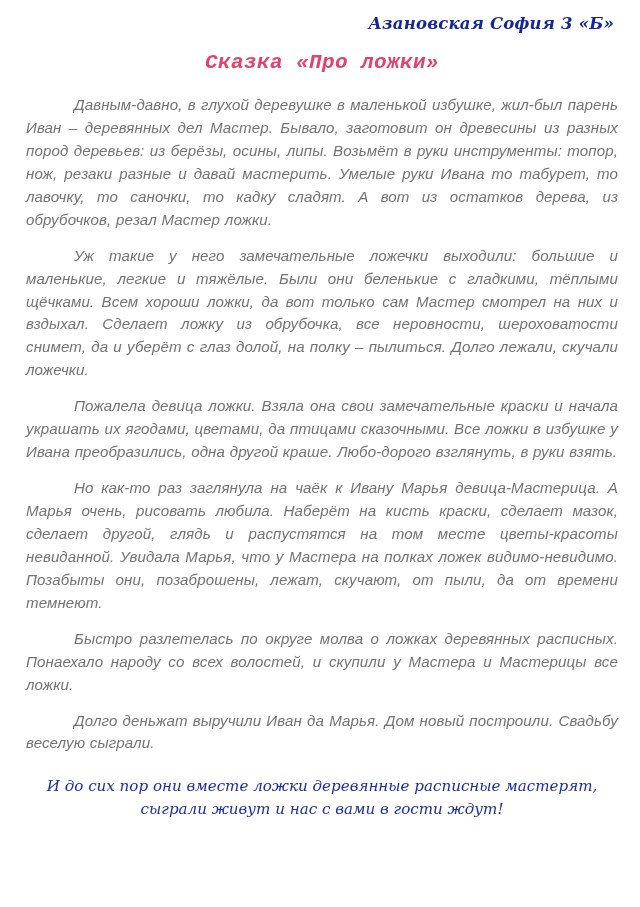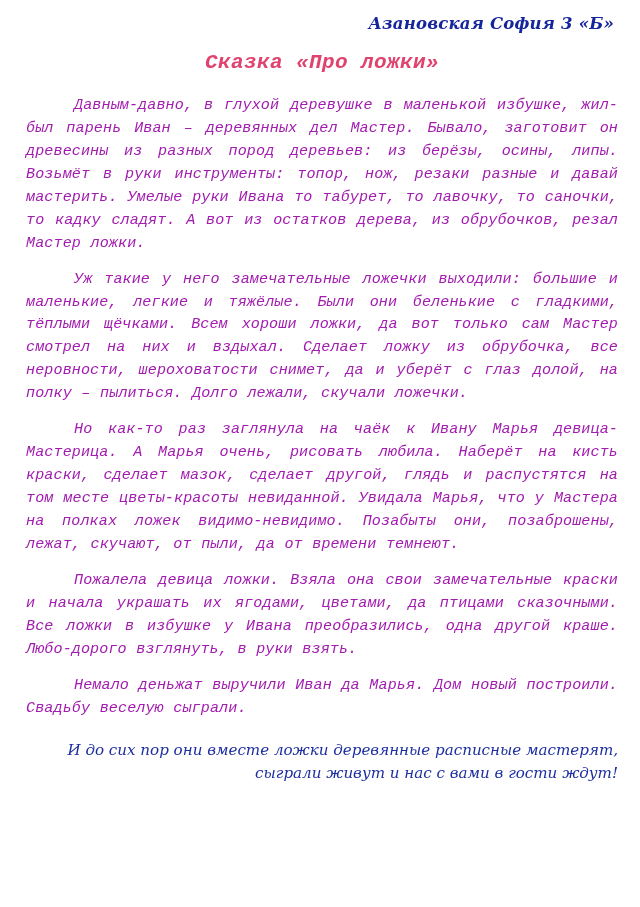--- a/index.html
+++ b/index.html
@@ -40,31 +40,31 @@
     font-weight: bold;
     font-size: 21px;
     color: #e0436d;
     letter-spacing: 0.4px;
     margin: 8px 0 20px 0;
   }
   .body-text p {
     margin: 0 0 13px 0;
     text-indent: 48px;
     text-align: justify;
-    font-family: Liberation Mono, monospace;
+    font-family: Liberation Sans, sans-serif;
     font-style: italic;
     font-size: 15.1px;
     line-height: 1.52;
-    color: #a21caf;
+    color: #737373;
     letter-spacing: 0.1px;
     word-spacing: 0.4px;
   }
   .closing {
     margin-top: 20px;
-    text-align: right;
+    text-align: center;
     font-family: "DejaVu Serif", serif;
     font-style: italic;
     font-size: 15.1px;
     line-height: 1.52;
     color: #1c2ea0;
   }
   .closing div {
     text-indent: 0;
   }
   .paper-edge {
@@ -79,23 +79,24 @@
 
 <div class="page">
 
   <div class="header-line">Азановская София 3 «Б»</div>
 
   <div class="title">Сказка «Про ложки»</div>
 
   <div class="body-text">
     <p>Давным-давно, в глухой деревушке в маленькой избушке, жил-был парень Иван – деревянных дел Мастер. Бывало, заготовит он древесины из разных пород деревьев: из берёзы, осины, липы. Возьмёт в руки инструменты: топор, нож, резаки разные и давай мастерить. Умелые руки Ивана то табурет, то лавочку, то саночки, то кадку сладят. А вот из остатков дерева, из обрубочков, резал Мастер ложки.</p>
     <p>Уж такие у него замечательные ложечки выходили: большие и маленькие, легкие и тяжёлые. Были они беленькие с гладкими, тёплыми щёчками. Всем хороши ложки, да вот только сам Мастер смотрел на них и вздыхал. Сделает ложку из обрубочка, все неровности, шероховатости снимет, да и уберёт с глаз долой, на полку – пылиться. Долго лежали, скучали ложечки.</p>
+    <p>Пожалела девица ложки. Взяла она свои замечательные краски и начала украшать их ягодами, цветами, да птицами сказочными. Все ложки в избушке у Ивана преобразились, одна другой краше. Любо-дорого взглянуть, в руки взять.</p>
     <p>Но как-то раз заглянула на чаёк к Ивану Марья девица-Мастерица. А Марья очень, рисовать любила. Наберёт на кисть краски, сделает мазок, сделает другой, глядь и распустятся на том месте цветы-красоты невиданной. Увидала Марья, что у Мастера на полках ложек видимо-невидимо. Позабыты они, позаброшены, лежат, скучают, от пыли, да от времени темнеют.</p>
-    <p>Пожалела девица ложки. Взяла она свои замечательные краски и начала украшать их ягодами, цветами, да птицами сказочными. Все ложки в избушке у Ивана преобразились, одна другой краше. Любо-дорого взглянуть, в руки взять.</p>
-    <p>Немало деньжат выручили Иван да Марья. Дом новый построили. Свадьбу веселую сыграли.</p>
+    <p>Быстро разлетелась по округе молва о ложках деревянных расписных. Понаехало народу со всех волостей, и скупили у Мастера и Мастерицы все ложки.</p>
+    <p>Долго деньжат выручили Иван да Марья. Дом новый построили. Свадьбу веселую сыграли.</p>
   </div>
 
   <div class="closing">
     <div>И до сих пор они вместе ложки деревянные расписные мастерят,</div>
     <div>сыграли живут и нас с вами в гости ждут!</div>
   </div>
 
   <div class="paper-edge"></div>
 </div>
 

